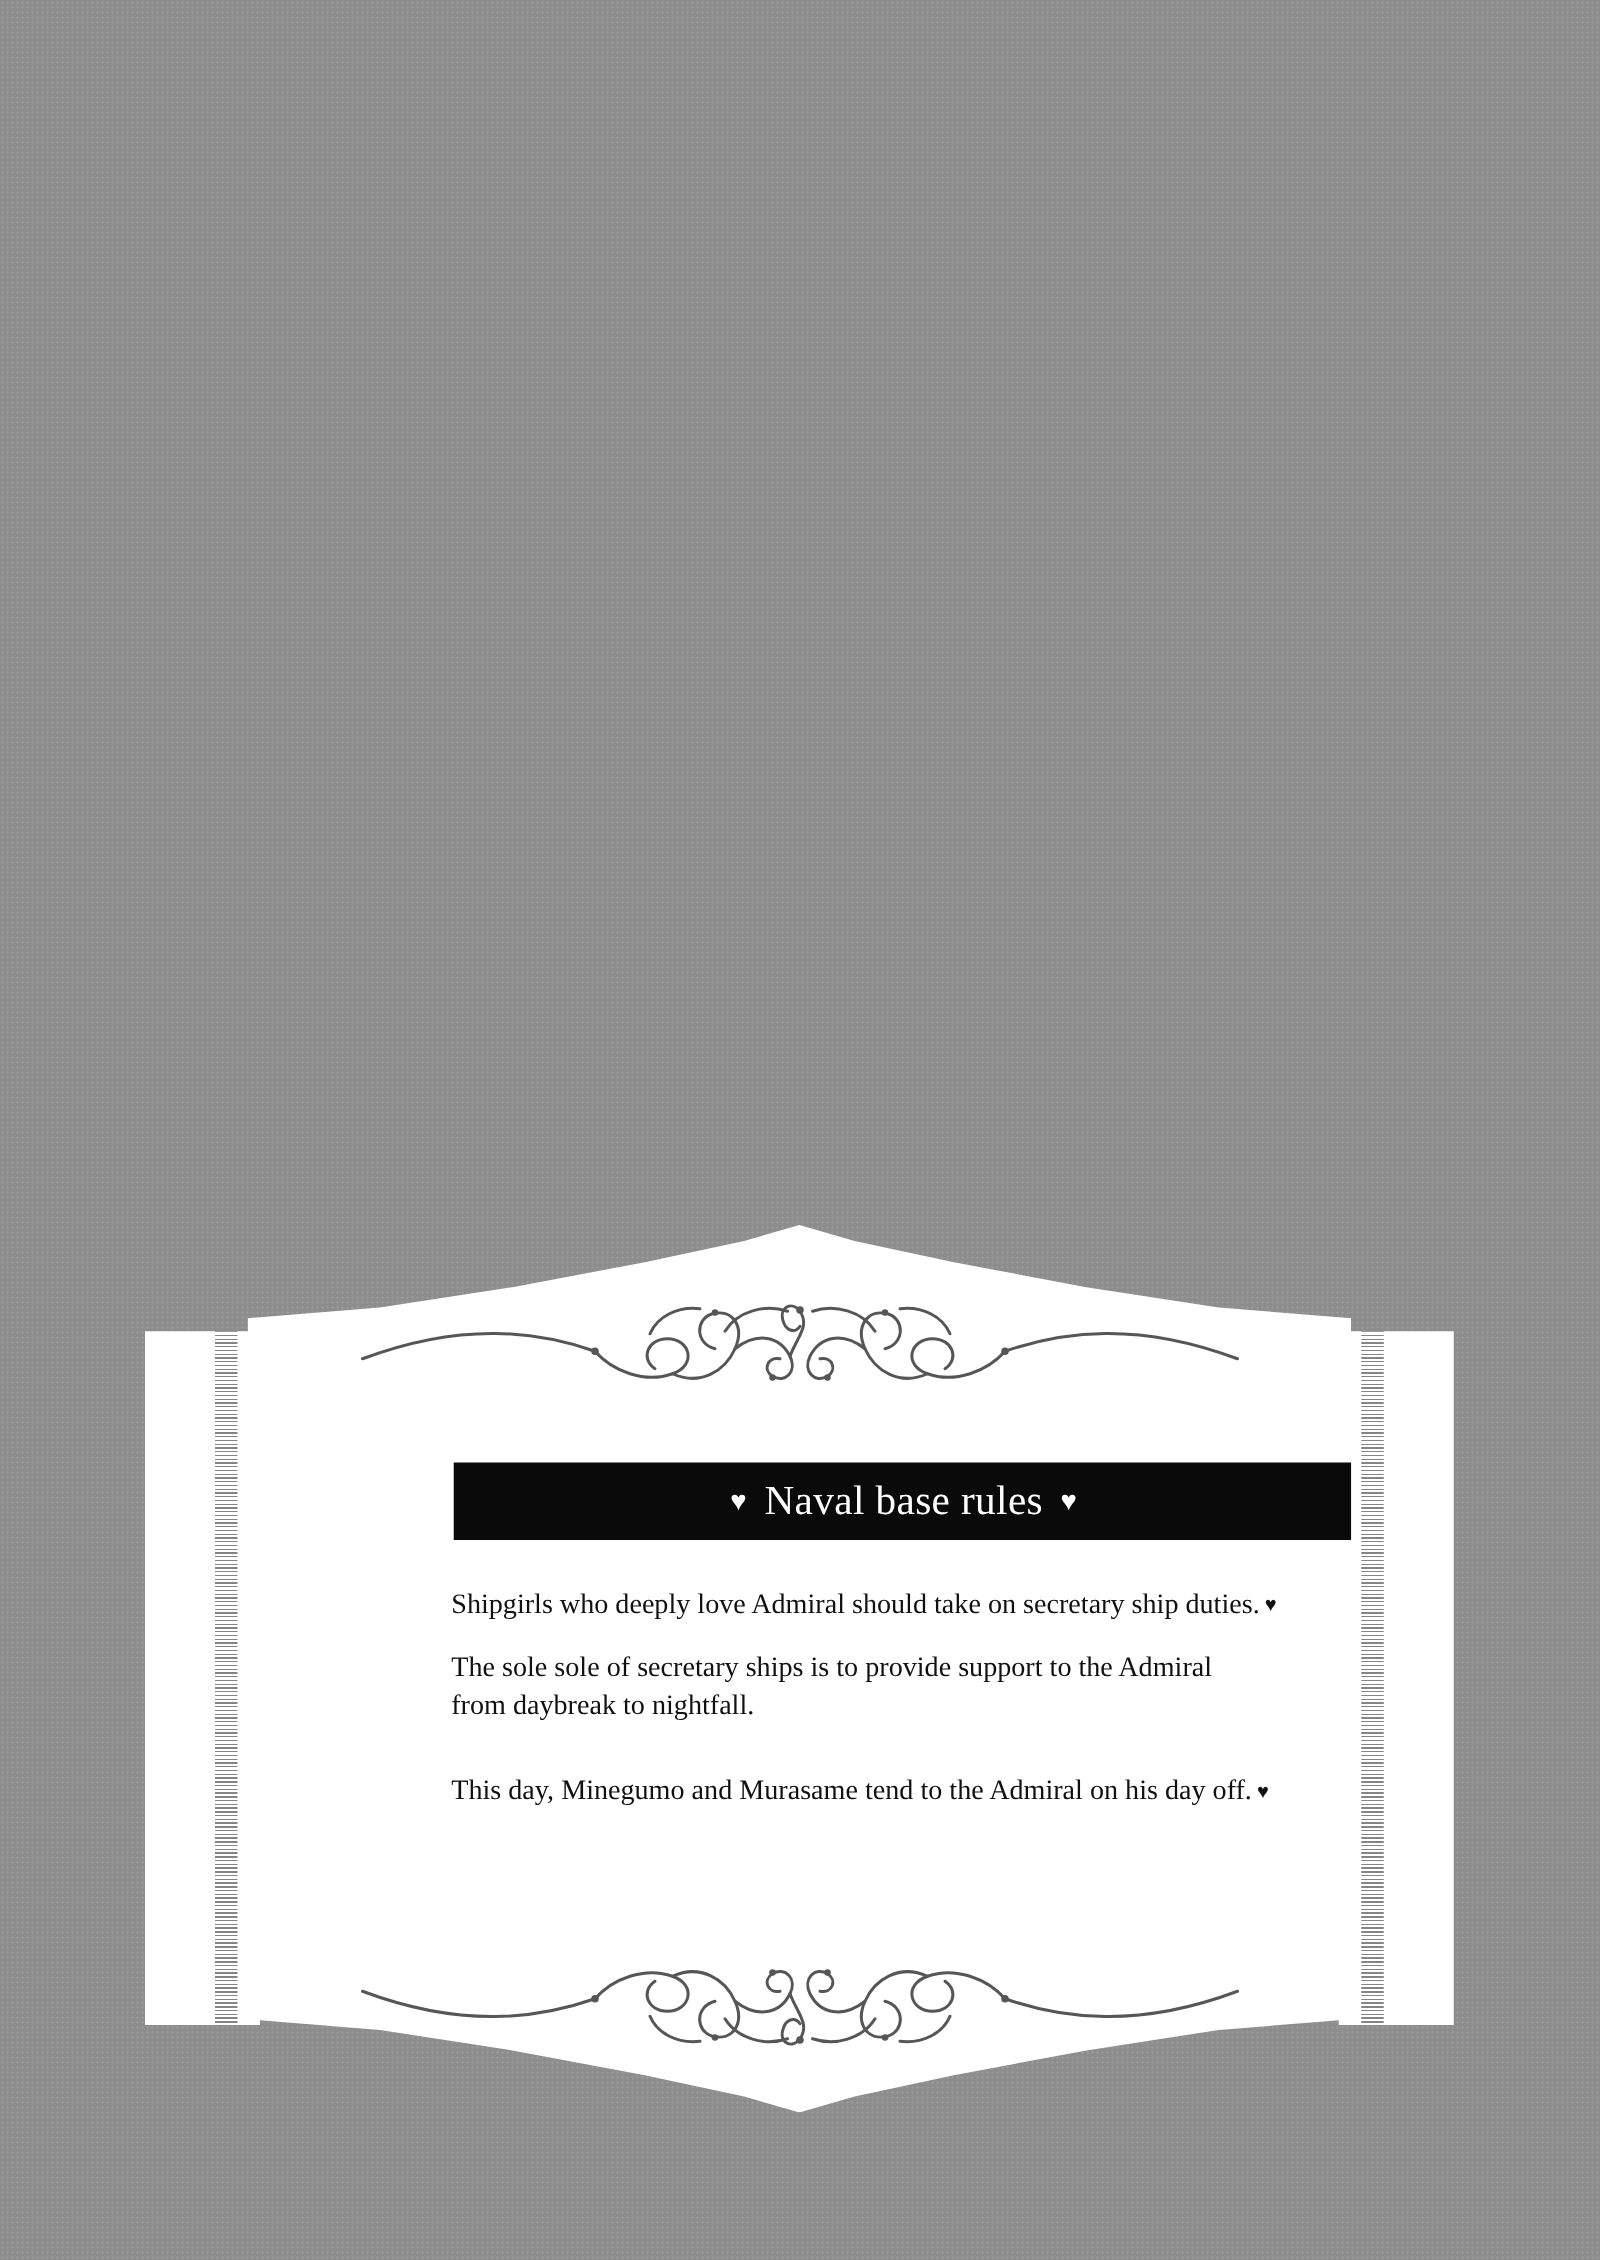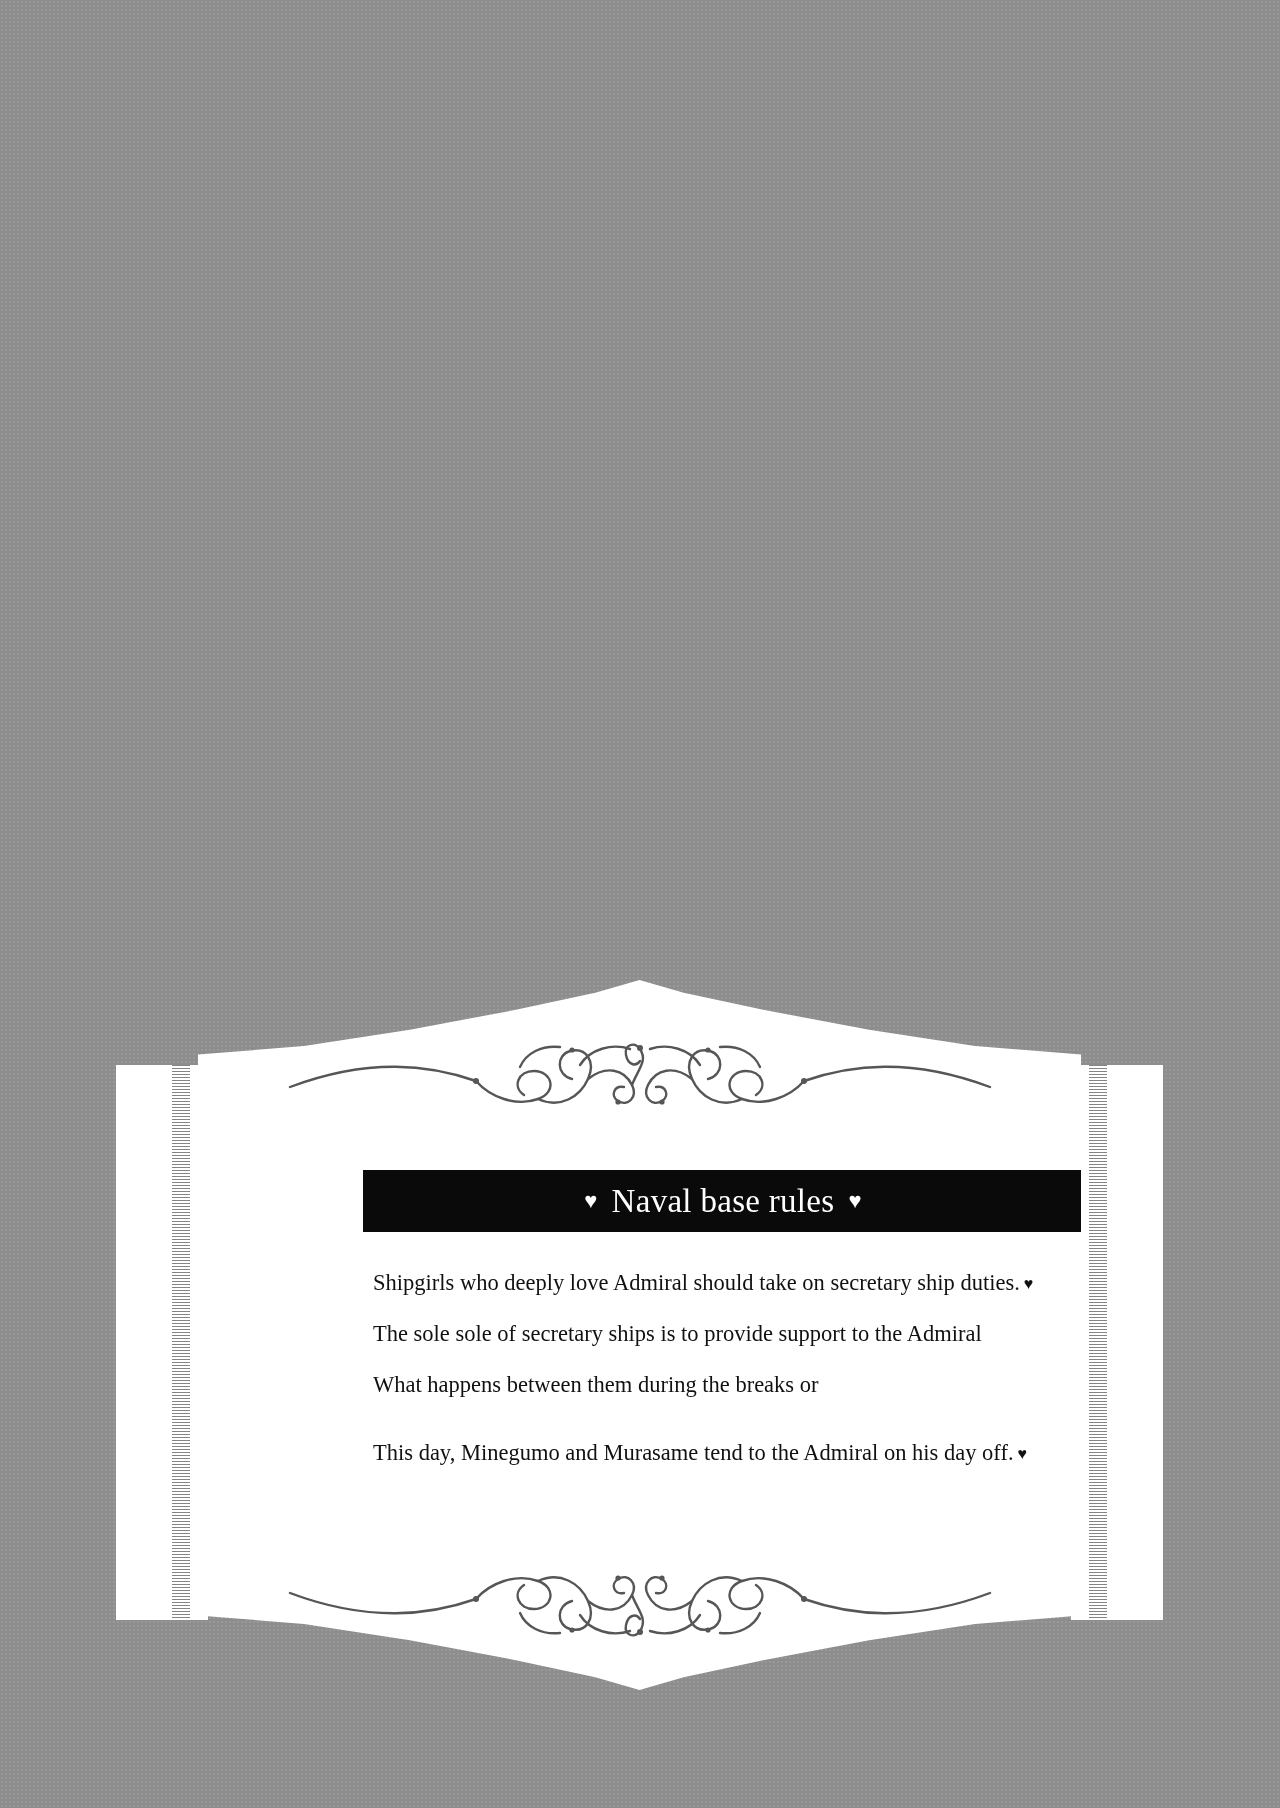--- a/index.html
+++ b/index.html
@@ -115,21 +115,21 @@
     position: absolute;
     left: 163px;
     top: 288px;
     width: 740px;
     color: #111;
     font-size: 22.5px;
     line-height: 1.34;
   }
   .rule-block { margin-bottom: 21px; }
   .rule-block.gap-extra { margin-top: 38px; }
-  .rule-line { white-space: nowrap; margin-left: 12px; }
+  .rule-line { white-space: nowrap; }
   .rule-line .inline-heart {
     font-size: 16px;
     vertical-align: 1px;
     margin-left: 4px;
   }
 </style>
 </head>
 <body>
 
 <div class="page-texture"></div>
@@ -177,23 +177,23 @@
       <span>Naval base rules</span>
       <span class="heart">♥</span>
     </div>
 
     <div class="rules" id="rules-list">
         <div class="rule-block">
           <div class="rule-line">Shipgirls who deeply love Admiral should take on secretary ship duties.<span class="inline-heart">♥</span></div>
         </div>
         <div class="rule-block">
           <div class="rule-line">The sole sole of secretary ships is to provide support to the Admiral</div>
+          <div class="rule-line">from daybreak to nightfall.</div>
         </div>
         <div class="rule-block">
-          <div class="rule-line">What happens between them during the breaks or</div>
         </div>
         <div class="rule-block gap-extra">
           <div class="rule-line">This day, Minegumo and Murasame tend to the Admiral on his day off.<span class="inline-heart">♥</span></div>
         </div>
       </div>
 
     <div class="flourish bottom">
       <svg viewBox="0 0 720 92" xmlns="http://www.w3.org/2000/svg">
         <g fill="none" stroke="#4d4d4d" stroke-width="2.4" stroke-linecap="round" transform="translate(0,92) scale(1,-1)">
           <path d="M10 52 C90 22 150 30 196 46"></path>

